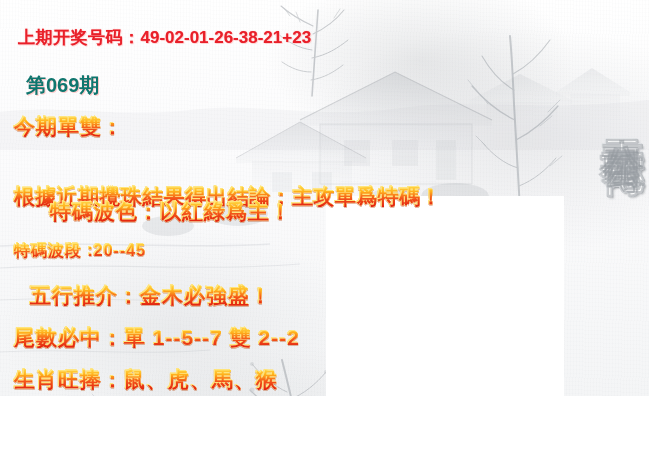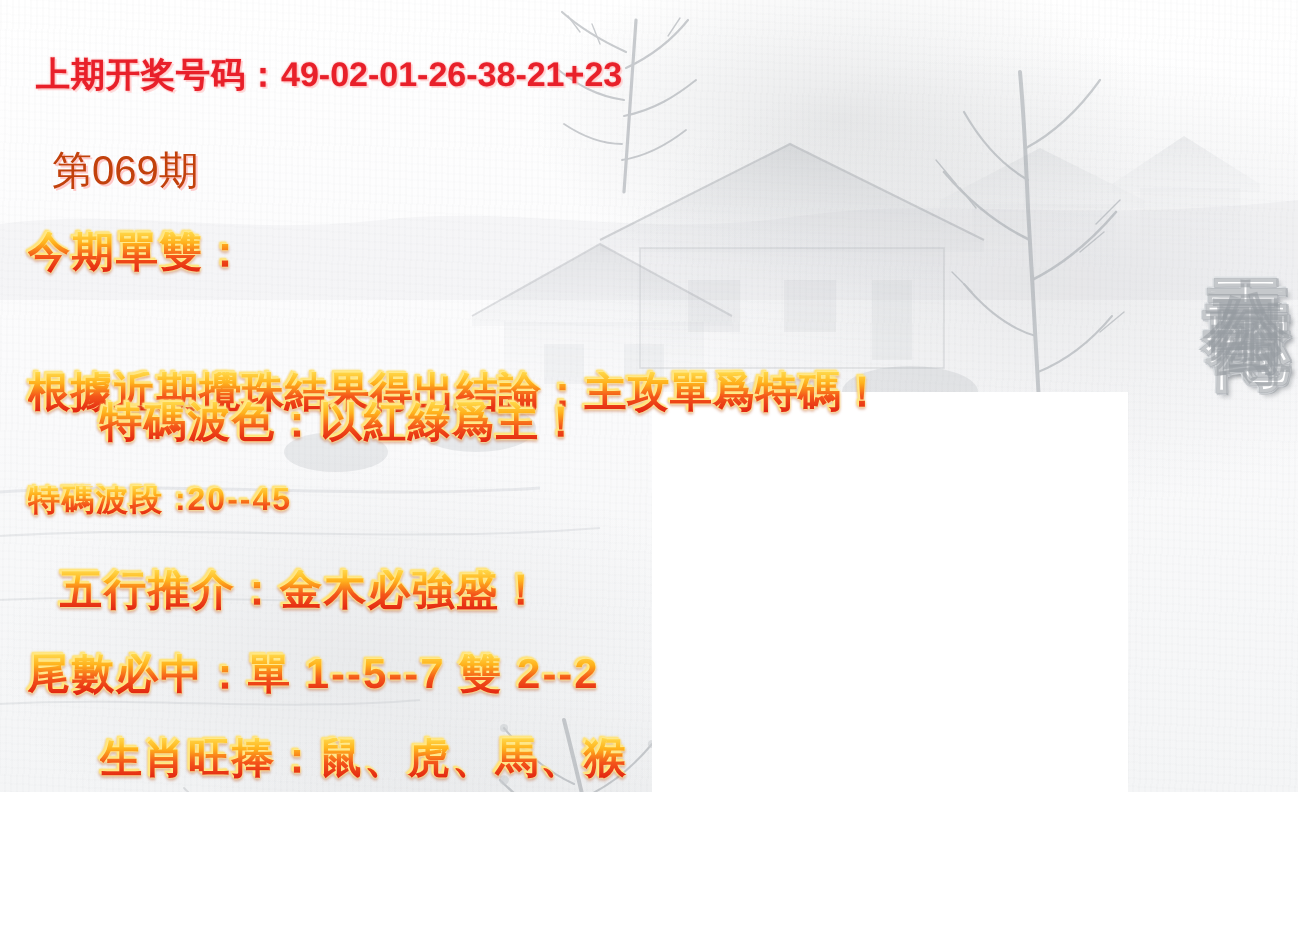--- a/index.html
+++ b/index.html
@@ -48,22 +48,22 @@
     font-size:17px;font-weight:bold;letter-spacing:.5px;
     color:#e8202a;
     text-shadow:0 0 1px rgba(255,120,120,.9), 1px 1px 0 rgba(255,200,200,.6);
     white-space:nowrap;
   }
   .hdr .nums{letter-spacing:0px;}
 
   
   .period{
     position:absolute;left:26px;top:72px;
-    font-size:20px;font-weight:normal;
-    color:#c2410c;
+    font-size:20px;font-weight:bold;
+    color:#0f766e;
     text-shadow:1px 1px 0 rgba(255,190,190,.8);
     white-space:nowrap;
   }
 
   
   .line{
     position:absolute;left:14px;
     white-space:nowrap;
     font-weight:bold;
     font-size:21px;
@@ -80,21 +80,21 @@
       drop-shadow(.7px .7px 0 #fff0a8)
       drop-shadow(-.7px -.7px 0 #ffe47a)
       drop-shadow(0 1.4px .6px rgba(180,60,0,.35));
   }
   .line.l1{top:116px;font-size:21px;}
   .line.l2{top:158px;font-size:21px;letter-spacing:.4px;margin-top:28px;}
   .line.l3{top:201px;font-size:21px;padding-left:36px;}
   .line.l4{top:243px;font-size:16px;}
   .line.l5{top:285px;font-size:21px;margin-left:16px;}
   .line.l6{top:327px;font-size:21px;}
-  .line.l7{top:369px;font-size:21px;margin-left:36px;}
+  .line.l7{top:369px;font-size:21px;}
 
   
   #vertical{
     position:absolute;right:4px;top:104px;
     width:68px;
     writing-mode:vertical-rl;
     text-orientation:upright;
     font-size:44px;
     font-weight:bold;
     letter-spacing:3px;

